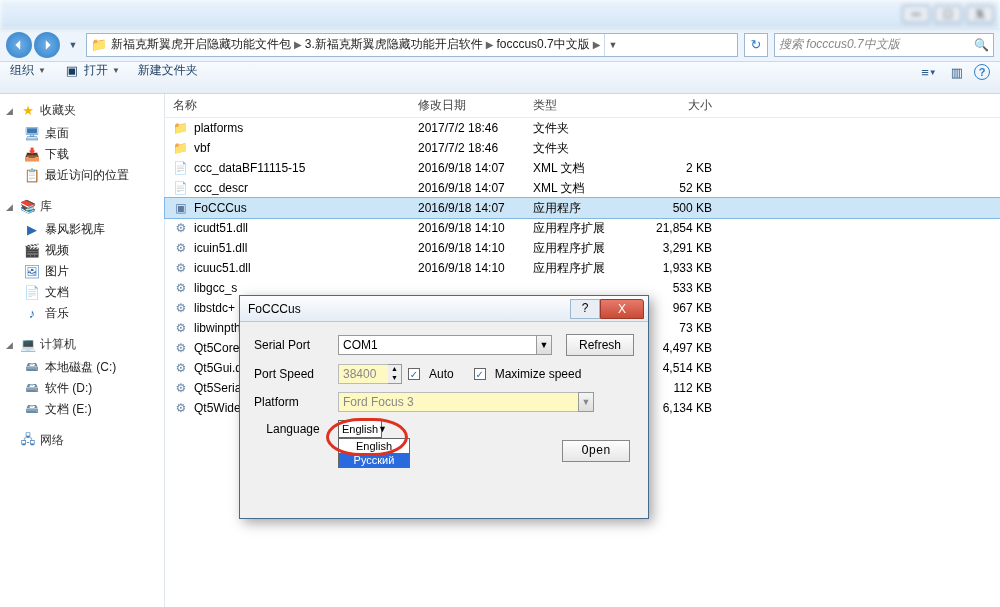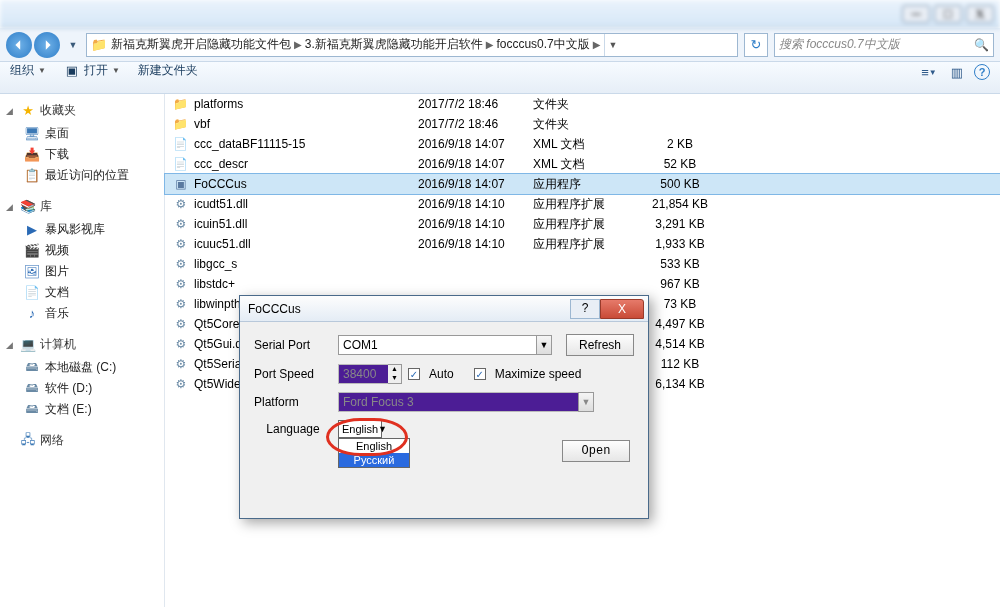--- a/index.html
+++ b/index.html
@@ -69,42 +69,42 @@
 .row.selected{background:#cde6f7;outline:1px solid #7fb7e6;}
 .cell{padding:0 8px;white-space:nowrap;overflow:hidden;}
 .cell-name{width:245px;display:flex;align-items:center;gap:5px;}
 .file-icon{width:16px;height:16px;display:inline-flex;align-items:center;justify-content:center;font-size:12px;}
 .fi-folder{color:#e7c46b;}
 .fi-xml{color:#5a7aa0;}
 .fi-exe{color:#5a7aa0;}
 .fi-dll{color:#6a8aa5;}
 .cell-date{width:115px;}
 .cell-type{width:115px;}
-.cell-size{width:80px;text-align:center;}
+.cell-size{width:80px;text-align:right;}
 
 
 .dialog{position:absolute;left:239px;top:295px;width:410px;height:224px;border:1px solid #4a6a8a;background:#f0f0f0;box-shadow:4px 4px 12px rgba(0,0,0,.35);}
 .dlg-title{height:26px;background:linear-gradient(#fdfdfd,#e4ecf5);border-bottom:1px solid #b8c8da;display:flex;align-items:center;padding:0 4px 0 8px;font-size:12px;}
 .dlg-title .t{flex:1;}
 .dlg-btns{display:flex;gap:0;}
 .dlg-help{width:30px;height:20px;background:#e9eef5;border:1px solid #9db7d1;text-align:center;line-height:17px;font-size:12px;}
 .dlg-close{width:44px;height:20px;background:linear-gradient(#e67a6a,#c94b37);border:1px solid #9a3a2a;color:#fff;text-align:center;line-height:18px;font-size:12px;border-radius:0 3px 0 0;}
 .dlg-body{padding:12px 14px;font-family:"SimSun","Courier New",monospace;font-size:12px;}
 .fld{display:flex;align-items:center;margin-bottom:8px;gap:6px;}
 .fld .lab{width:78px;}
 .txtbox{border:1px solid #999;background:#fff;height:20px;padding:1px 4px;font-family:inherit;font-size:12px;}
 .combo{display:flex;align-items:center;}
 .combo .txtbox{border-right:none;}
 .combo .cbtn{width:16px;height:20px;border:1px solid #999;background:linear-gradient(#f5f5f5,#ddd);display:flex;align-items:center;justify-content:center;font-size:9px;}
 .btn{height:22px;border:1px solid #888;background:linear-gradient(#fdfdfd,#e6e6e6);padding:0 12px;font-family:inherit;font-size:12px;}
 .spin{width:50px;}
 .spin-btns{display:flex;flex-direction:column;width:14px;height:20px;border:1px solid #999;border-left:none;}
 .spin-btns span{flex:1;font-size:7px;text-align:center;line-height:8px;background:#eee;}
 .chk{width:12px;height:12px;border:1px solid #666;background:#fff;display:inline-flex;align-items:center;justify-content:center;font-size:10px;color:#2a6ab5;margin-right:3px;}
-.disabled{background:#4c1d95;color:#888;border-color:#bbb;}
+.disabled{background:#fef9c3;color:#888;border-color:#bbb;}
 .lang-combo{width:44px;position:relative;}
 .lang-sel{height:18px;border:1px solid #666;background:#fff;display:flex;align-items:center;padding:0 3px;font-size:11px;}
 .lang-sel .dd{margin-left:auto;font-size:9px;}
 .lang-drop{position:absolute;top:18px;left:0;width:72px;border:1px solid #666;background:#fff;}
 .lang-opt{padding:1px 4px;font-size:11px;}
 .lang-opt.hi{background:#2a6adf;color:#fff;}
 .open-btn{position:absolute;right:18px;bottom:56px;width:68px;}
 .red-circle{position:absolute;border:3px solid #e03020;border-radius:50%/60%;width:82px;height:38px;pointer-events:none;}
 </style>
 </head>
@@ -246,20 +246,26 @@
     <div class="sb-group">
       <div class="sb-head">
           <span class="tri" style="visibility:hidden;">◢</span>
           <span class="sb-icon ic-network">🖧</span>
           <span>网络</span>
         </div>
     </div>
   </div>
 
   <div class="filepane">
+    <div class="colheaders">
+      <div class="col col-name">名称</div>
+      <div class="col col-date">修改日期</div>
+      <div class="col col-type">类型</div>
+      <div class="col col-size">大小</div>
+    </div>
     <div class="filelist" id="filelist">
         <div class="row">
           <div class="cell cell-name">
             <span class="file-icon fi-folder">📁</span>
             <span>platforms</span>
           </div>
           <div class="cell cell-date">2017/7/2 18:46</div>
           <div class="cell cell-type">文件夹</div>
           <div class="cell cell-size"></div>
         </div>

